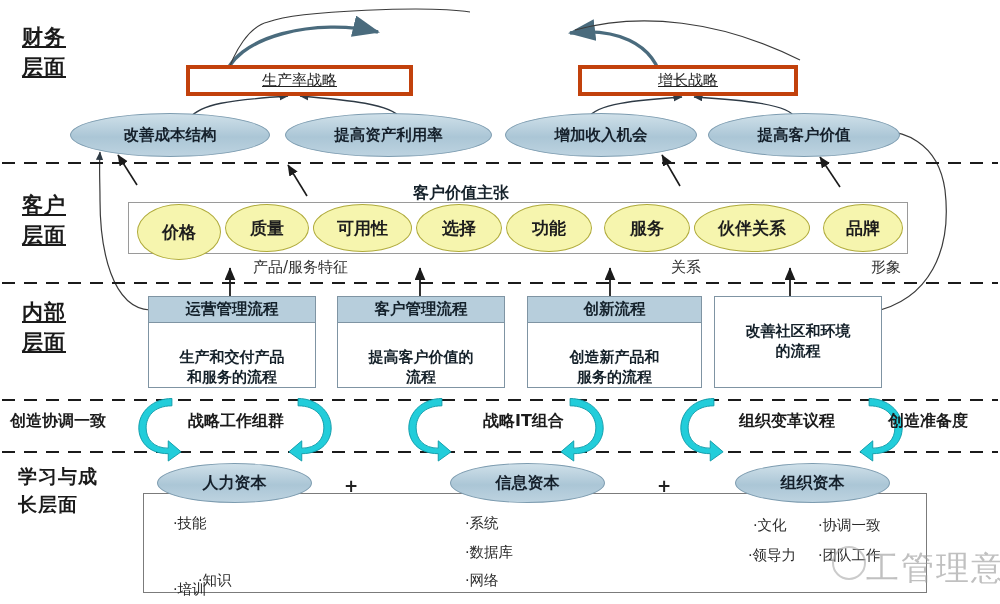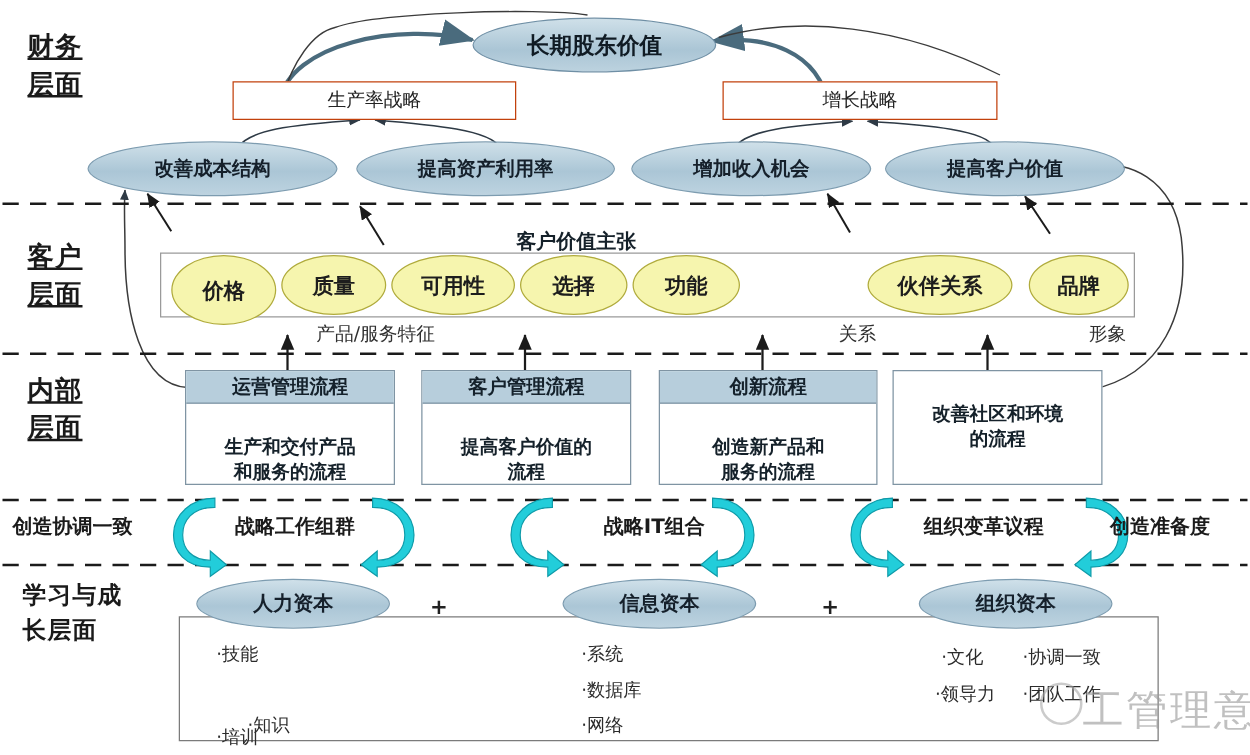--- a/index.html
+++ b/index.html
@@ -24,22 +24,22 @@
   }
   .ell.blue2{
     background:linear-gradient(180deg,#cfe0e9 0%,#aac5d5 60%,#bcd2df 100%);
     border:1px solid #6f8fa5;color:#101b24;font-weight:bold;
   }
   .ell.yellow{
     background:#f6f5ae;border:1.4px solid #b0ab3c;color:#1d1d1d;font-weight:bold;
   }
 
   
-  .rbox{position:absolute;box-sizing:border-box;background:#fff;border:1px solid #c2410c;
-        display:flex;align-items:center;justify-content:center;color:#222;}
+  .rbox{position:absolute;box-sizing:border-box;background:#fff;border:4px solid #c2410c;
+        display:flex;align-items:center;justify-content:center;color:#222;text-decoration:underline;}
   .vpbox{position:absolute;box-sizing:border-box;background:#fff;border:1px solid #9a9a9a;}
 
   
   .pcard{position:absolute;box-sizing:border-box;background:#ffffff;border:1px solid #7f94a3;}
   .pcard .phead{
     background:#b7cedc;border-bottom:1px solid #7f94a3;
     font-weight:bold;font-size:15.5px;color:#14212b;
     display:flex;align-items:center;justify-content:center;height:25px;
   }
   .pcard .pbody{
@@ -149,23 +149,20 @@
   </div>
   <div class="abs persp big" style="left:22px;top:297px;">
     <div>内部</div>
     <div>层面</div>
   </div>
   <div class="abs persp sm" style="left:18px;top:463px;">
     <div>学习与成</div>
     <div>长层面</div>
   </div>
 
-  <div class="ell blue2" style="left:378px;top:14px;width:195px;height:44px;font-size:18px;">
-    <span>长期股东价值</span>
-  </div>
 
   <div class="rbox" style="left:186px;top:65px;width:227px;height:31px;font-size:15px;">
     <span>生产率战略</span>
   </div>
   <div class="rbox" style="left:578px;top:65px;width:220px;height:31px;font-size:15px;">
     <span>增长战略</span>
   </div>
 
   <div class="ell blue" style="left:70px;top:113px;width:200px;height:44px;font-size:15.5px;">
     <span>改善成本结构</span>
@@ -193,20 +190,23 @@
     <span>质量</span>
   </div>
   <div class="ell yellow" style="left:313px;top:204px;width:99px;height:48px;font-size:17px;">
     <span>可用性</span>
   </div>
   <div class="ell yellow" style="left:416px;top:204px;width:86px;height:48px;font-size:17px;">
     <span>选择</span>
   </div>
   <div class="ell yellow" style="left:506px;top:204px;width:86px;height:48px;font-size:17px;">
     <span>功能</span>
+  </div>
+  <div class="ell yellow" style="left:604px;top:204px;width:86px;height:48px;font-size:17px;">
+    <span>服务</span>
   </div>
   <div class="ell yellow" style="left:694px;top:204px;width:116px;height:48px;font-size:17px;">
     <span>伙伴关系</span>
   </div>
   <div class="ell yellow" style="left:823px;top:204px;width:80px;height:48px;font-size:17px;">
     <span>品牌</span>
   </div>
 
   <div class="cap" style="left:253px;top:258px;">
     <span>产品/服务特征</span>

